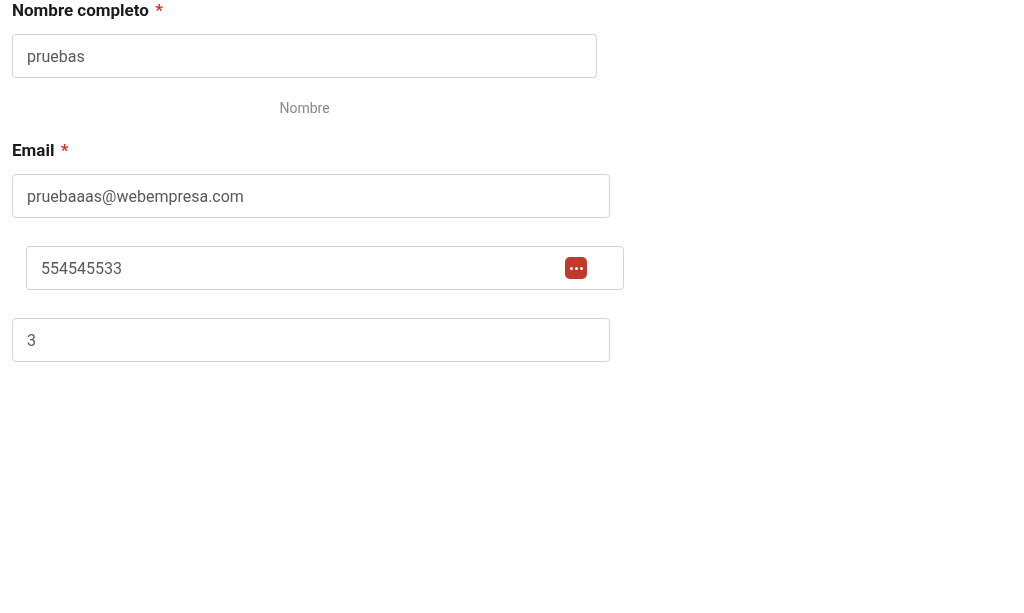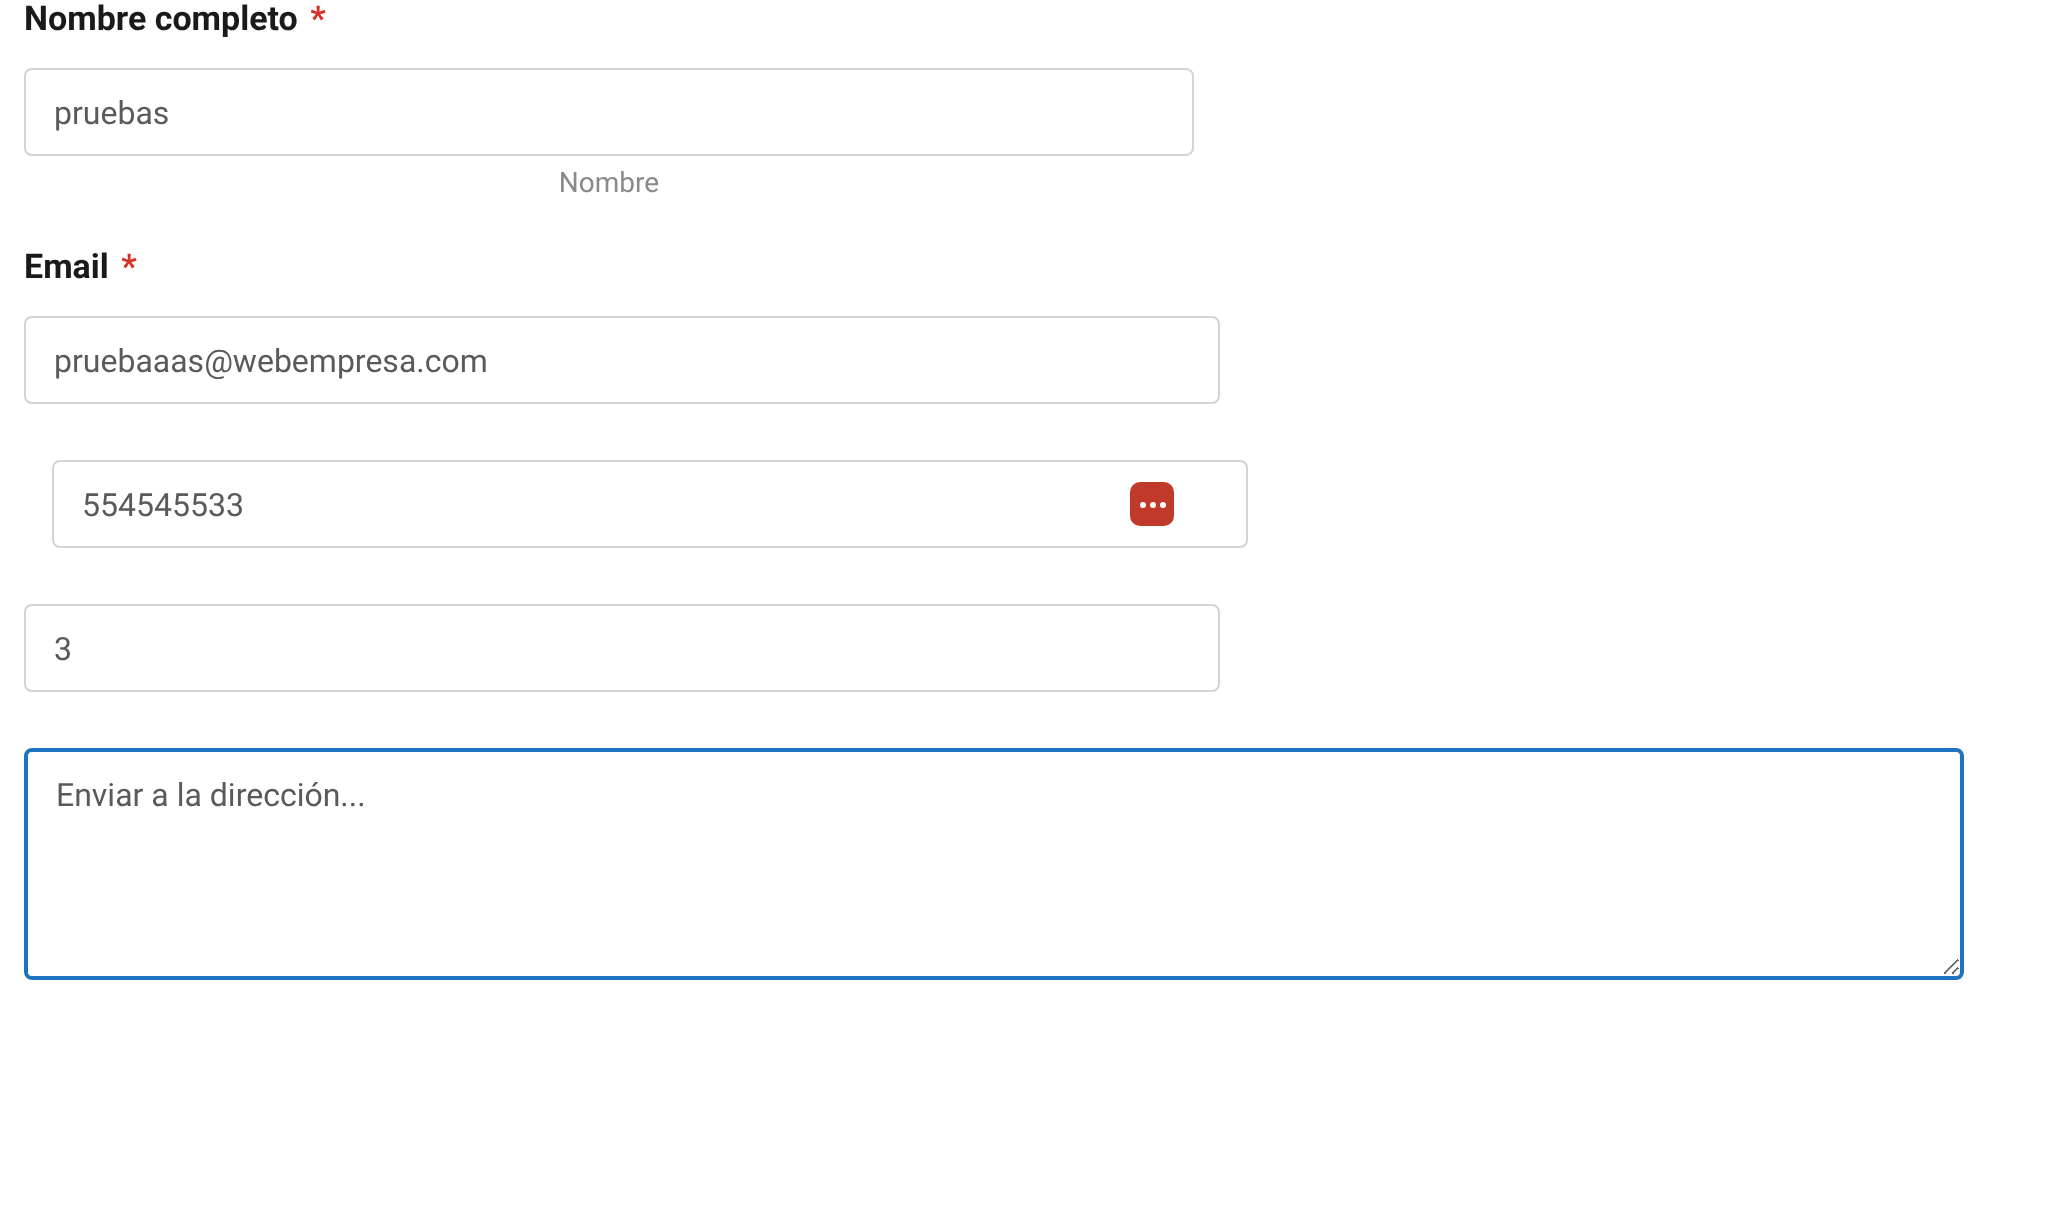--- a/index.html
+++ b/index.html
@@ -37,20 +37,21 @@
     }
     .name-row {
       display: flex;
       gap: 28px;
       width: 585px;
     }
     .name-col {
       flex: 1;
       display: flex;
       flex-direction: column;
+      gap: 16px;
     }
     .sub-label {
       font-size: 14px;
       color: #8a8a8a;
       margin-top: 6px;
       font-weight: 400;
       text-align: center;
     }
     .text-input {
       width: 598px;
@@ -151,16 +152,15 @@
         </div>
       </div>
     </div>
   </div>
 
   <div class="field-group">
     <input type="text" class="text-input" value="3" style="">
   </div>
 
   <div class="field-group last">
-    <textarea class="textarea-input" placeholder="" style="">Enviar a la dirección...</textarea>
   </div>
 
 </div>
 
 </body></html>

